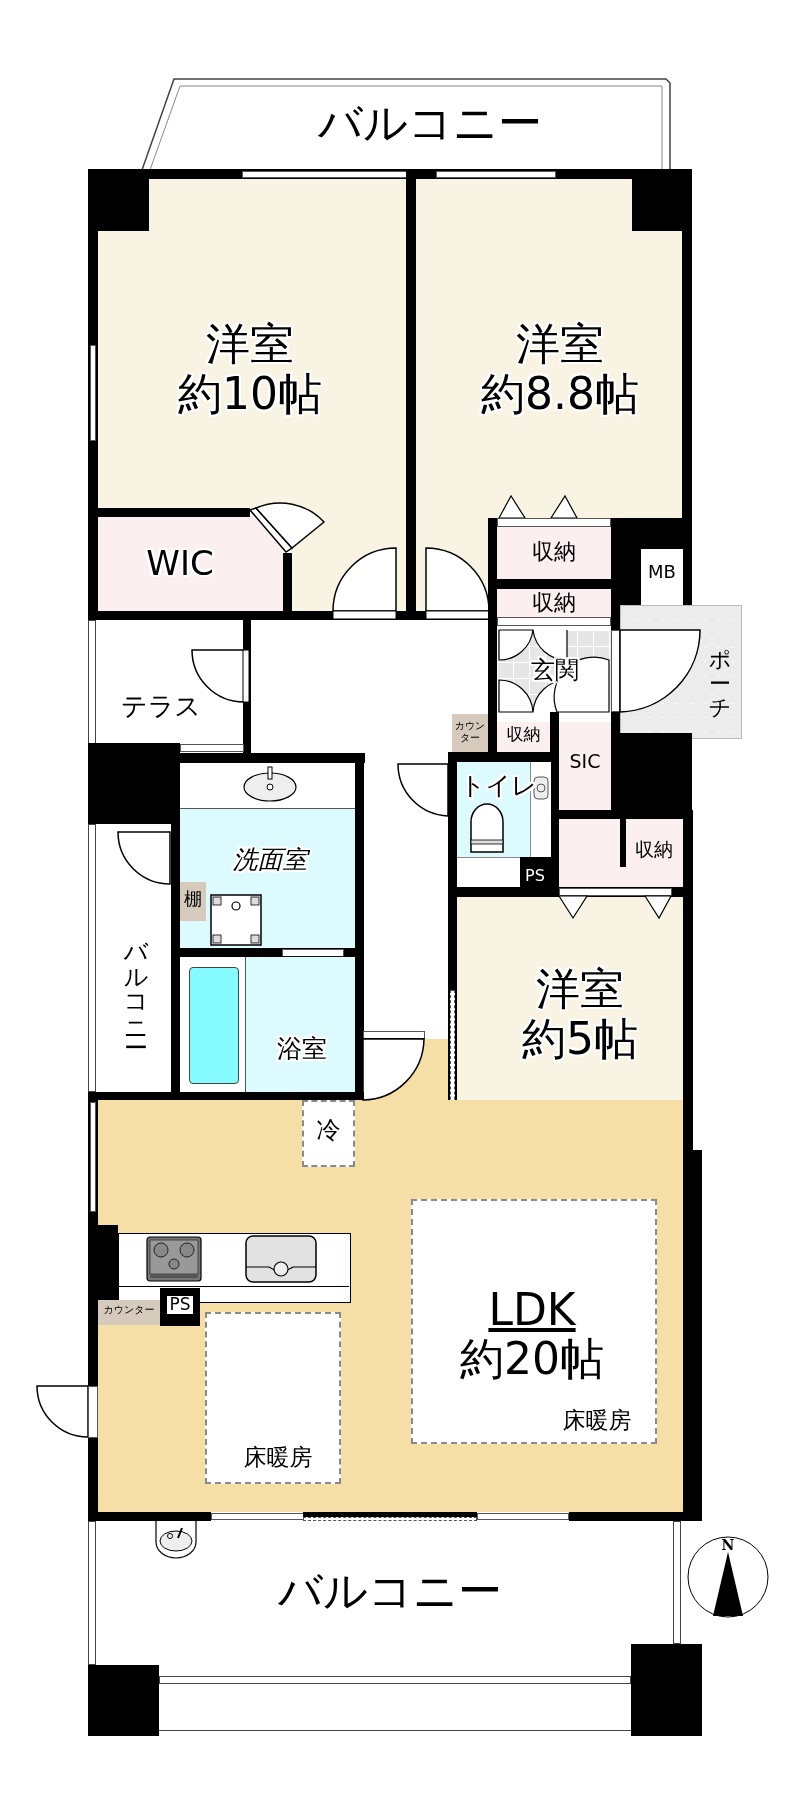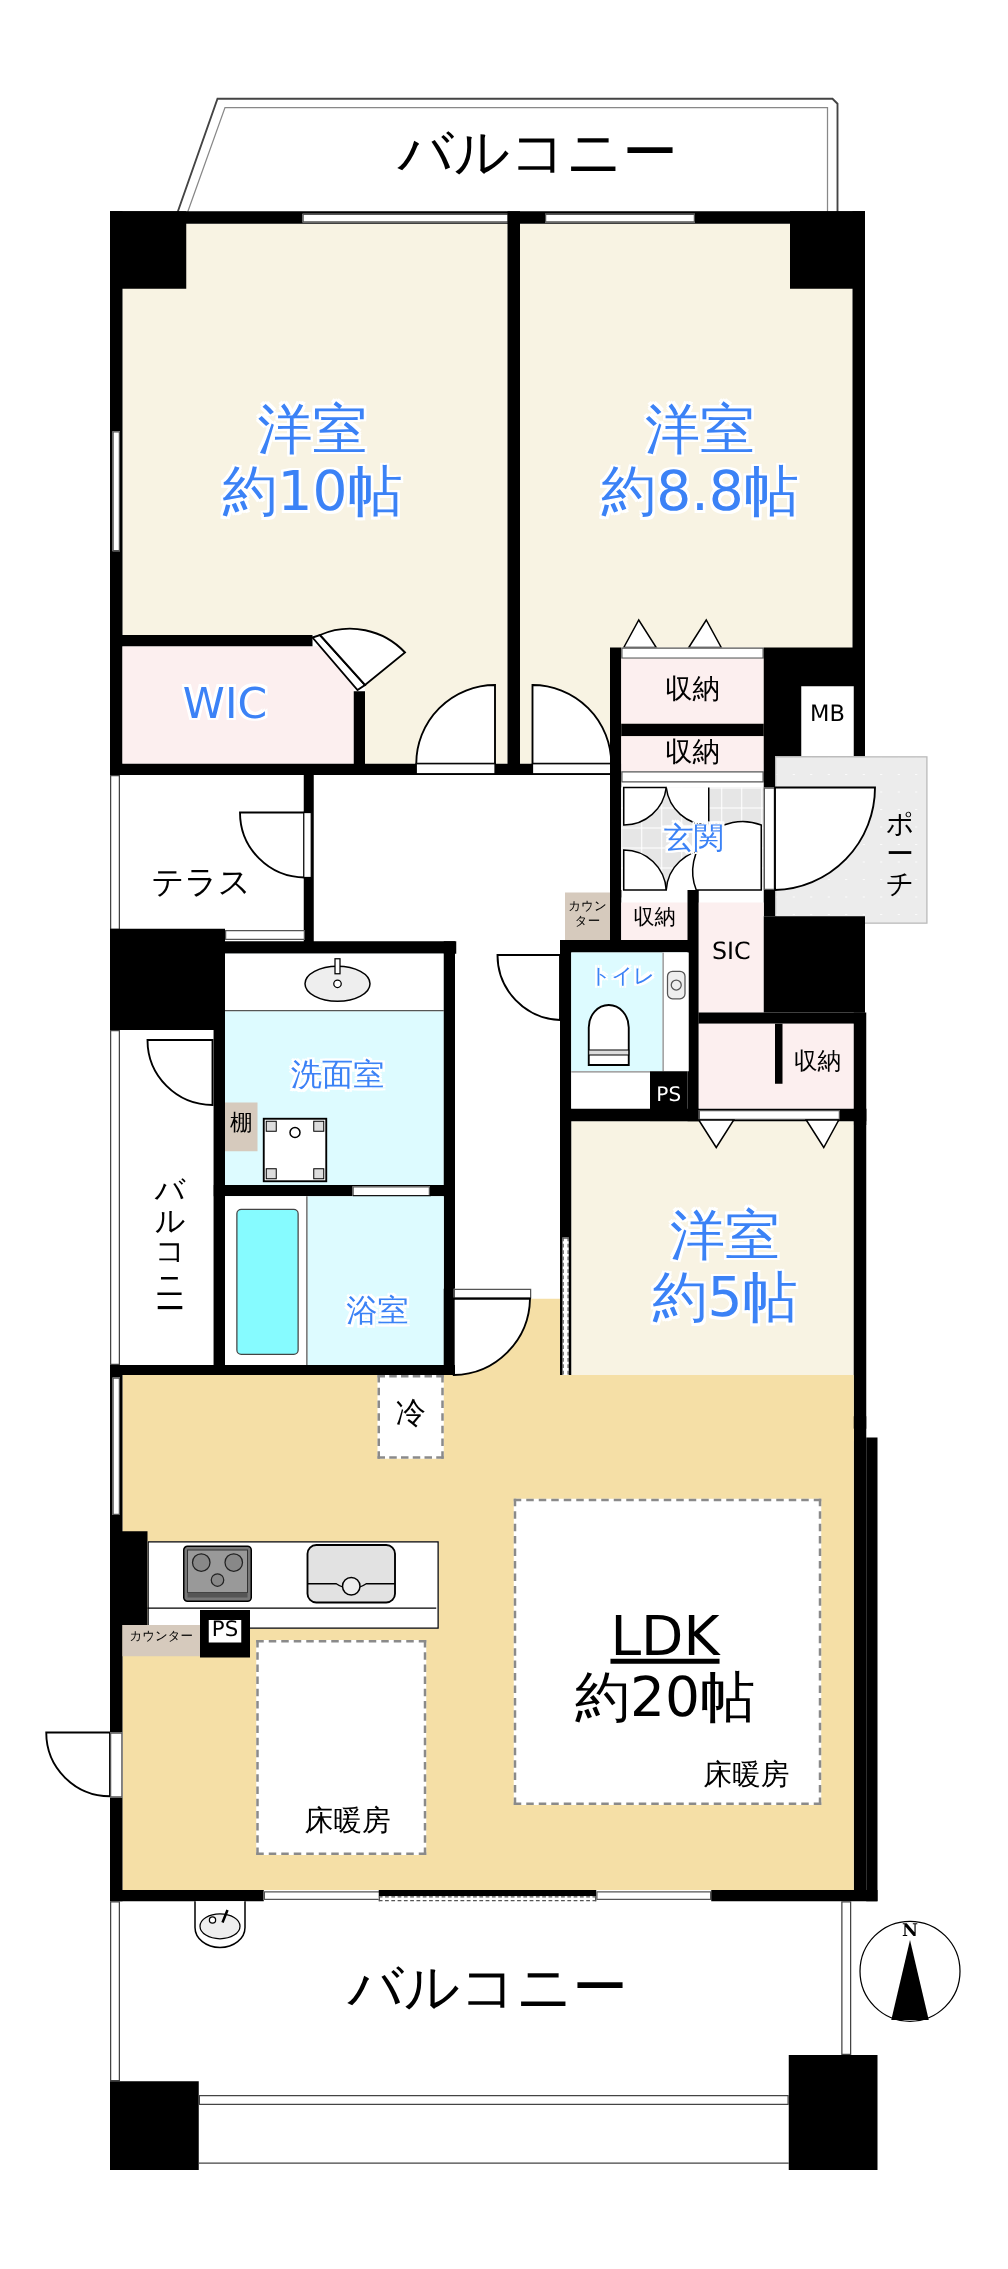--- a/index.html
+++ b/index.html
@@ -1,19 +1,19 @@
 <!DOCTYPE html>
 <html><head>
 <meta charset="utf-8">
 <style>
   html,body{margin:0;padding:0;background:#fff;}
   body{width:806px;height:1815px;position:relative;overflow:hidden;font-family:"DejaVu Sans","Liberation Sans",sans-serif;}
   .wall{position:absolute;background:#000;}
   .room{position:absolute;}
-  .lbl{position:absolute;color:#3b82f6;text-align:center;white-space:nowrap;line-height:1.08;
+  .lbl{position:absolute;color:#000000;text-align:center;white-space:nowrap;line-height:1.08;
        text-shadow:-2px -2px 0 #fff,2px -2px 0 #fff,-2px 2px 0 #fff,2px 2px 0 #fff,0 2px 0 #fff,0 -2px 0 #fff,2px 0 0 #fff,-2px 0 0 #fff;}
   .lbl-plain{position:absolute;color:#000;text-align:center;white-space:nowrap;line-height:1.05;}
   .big{font-size:44px;}
   .mid{font-size:30px;}
   .sm{font-size:22px;}
   .xs{font-size:17px;}
   .xxs{font-size:11px;}
   .dash{position:absolute;border:2px dashed #8a8a8a;background:#fff;box-sizing:border-box;}
   .win{position:absolute;background:#fff;border:1px solid #555;box-sizing:border-box;}
   .rail{position:absolute;border:1px solid #444;box-sizing:border-box;}
@@ -136,40 +136,40 @@
 <div class="room" style="left:530px;top:762px;width:20px;height:95px;background:#fff;border-left:1px solid #888;"></div>
 <div class="room" style="left:457px;top:857px;width:63px;height:30px;background:#fff;border-top:1px solid #888;"></div>
 <svg width="40" height="60" style="left:467px;top:802px;">
   <path d="M4,50 L4,20 A16,18 0 0 1 36,20 L36,50 Z" fill="#fff" stroke="#000" stroke-width="1.5"></path>
   <rect x="4" y="38" width="32" height="4" fill="#ddd" stroke="#000" stroke-width="0.8"></rect>
 </svg>
 <svg width="16" height="24" style="left:533px;top:776px;">
   <rect x="1" y="1" width="14" height="22" rx="4" fill="#eee" stroke="#555" stroke-width="1"></rect>
   <circle cx="8" cy="12" r="4" fill="none" stroke="#555" stroke-width="1"></circle>
 </svg>
-<div class="lbl sm" style="left:460px;top:772px;width:76px;font-size:17px;">トイレ</div>
+<div class="lbl sm" style="left:460px;top:772px;width:76px;font-size:25px;">トイレ</div>
 <div class="wall" style="left:520px;top:857px;width:30px;height:40px;"></div>
 <div class="lbl-plain xs" style="left:520px;top:868px;width:30px;color:#fff;font-size:16px;text-shadow:-1px 0 #000,1px 0 #000,0 1px #000,0 -1px #000;">PS</div>
 <div class="room" style="left:559px;top:819px;width:124px;height:68px;background:#fcefef;"></div>
 <div class="wall" style="left:620px;top:819px;width:6px;height:48px;"></div>
 <div class="lbl-plain sm" style="left:626px;top:840px;width:56px;font-size:19px;">収納</div>
 <div class="wall" style="left:683px;top:810px;width:10px;height:90px;"></div>
 
 <div class="wall" style="left:88px;top:743px;width:92px;height:81px;"></div>
 <div class="wall" style="left:180px;top:753px;width:185px;height:10px;"></div>
 <div class="room" style="left:180px;top:763px;width:175px;height:185px;background:#ddfbff;"></div>
 <div class="room" style="left:180px;top:763px;width:175px;height:45px;background:#fff;border-bottom:1px solid #555;"></div>
 <svg width="60" height="40" style="left:240px;top:765px;">
   <ellipse cx="30" cy="22" rx="26" ry="14" fill="#eee" stroke="#000" stroke-width="1.2"></ellipse>
   <rect x="28" y="2" width="4" height="12" fill="#fff" stroke="#000" stroke-width="1"></rect>
   <circle cx="30" cy="22" r="3" fill="#fff" stroke="#000" stroke-width="1"></circle>
 </svg>
 <div class="wall" style="left:171px;top:824px;width:9px;height:276px;"></div>
 <div class="wall" style="left:355px;top:753px;width:9px;height:347px;"></div>
-<div class="lbl sm" style="left:205px;top:846px;width:130px;font-size:25px;">洗面室</div>
+<div class="lbl sm" style="left:205px;top:846px;width:130px;font-size:25px;font-style:italic;">洗面室</div>
 <div class="room" style="left:180px;top:882px;width:26px;height:39px;background:#d6cabd;"></div>
 <div class="lbl-plain xs" style="left:180px;top:890px;width:26px;font-size:18px;">棚</div>
 <svg width="52" height="52" style="left:210px;top:894px;">
   <rect x="1" y="1" width="50" height="50" fill="#fff" stroke="#000" stroke-width="1.5"></rect>
   <rect x="3" y="3" width="8" height="8" fill="#ddd" stroke="#000" stroke-width="0.8"></rect>
   <rect x="41" y="3" width="8" height="8" fill="#ddd" stroke="#000" stroke-width="0.8"></rect>
   <rect x="3" y="41" width="8" height="8" fill="#ddd" stroke="#000" stroke-width="0.8"></rect>
   <rect x="41" y="41" width="8" height="8" fill="#ddd" stroke="#000" stroke-width="0.8"></rect>
   <circle cx="26" cy="12" r="4" fill="none" stroke="#000" stroke-width="1.2"></circle>
 </svg>

